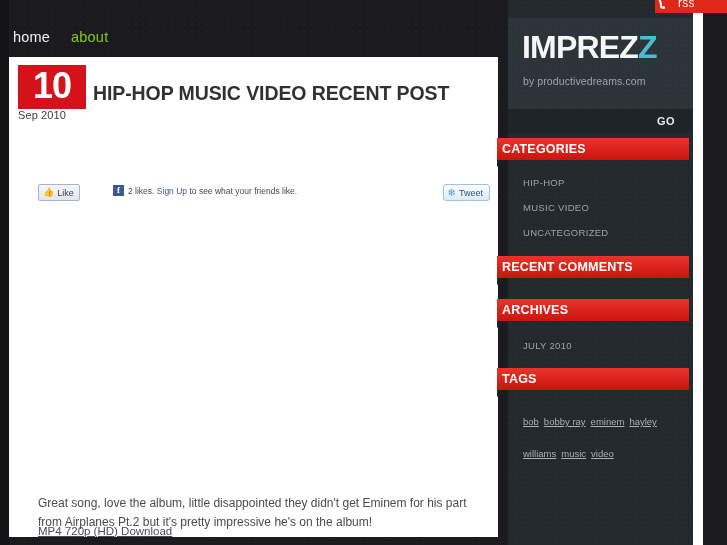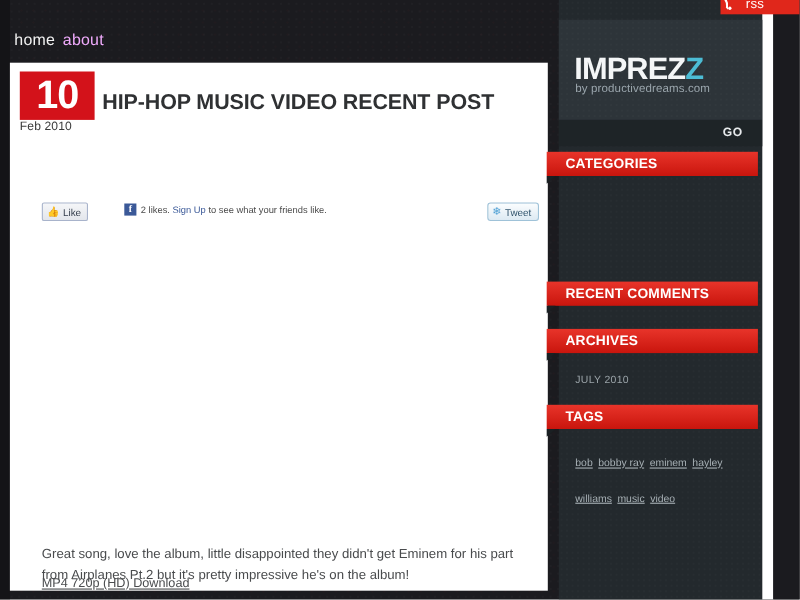--- a/index.html
+++ b/index.html
@@ -32,30 +32,30 @@
     background: #141417;
   }
 
   
   #topnav {
     position: absolute; left: 0; top: 0; width: 727px; height: 57px;
     z-index: 4;
   }
   .nav-list {
     position: absolute; left: 13px; top: 30px;
-    display: flex; align-items: baseline; gap: 7px;
+    display: flex; align-items: baseline; gap: 21px;
   }
   .nav-item {
     font-size: 14.5px;
     letter-spacing: 0.2px;
     text-decoration: none;
     line-height: 1;
   }
   .nav-item.active { color: #f2f2f2; }
-  .nav-item.inactive { color: #f0abfc; }
+  .nav-item.inactive { color: #84cc16; }
 
   
   #content {
     position: absolute;
     left: 9px; top: 57px;
     width: 489px; height: 480px;
     background: #ffffff;
   }
 
   
@@ -180,22 +180,22 @@
   
   .logo-block {
     position: absolute; left: 11px; top: 18px;
     width: 185px; height: 91px;
     background: #2d3439;
     background-image: radial-gradient(rgba(255,255,255,0.02) 1px, transparent 1px);
     background-size: 5px 5px;
     overflow: visible;
   }
   .logo-text {
-    position: absolute; left: 14px; top: 31px;
-    font-size: 28px; font-weight: bold;
+    position: absolute; left: 14px; top: 13px;
+    font-size: 32px; font-weight: bold;
     letter-spacing: -0.8px;
     color: #f4f6f7; line-height: 1; text-align: right;
   }
   .logo-text .z-accent { color: #4cbcd4; }
   .logo-sub {
     position: absolute; left: 15px; top: 57px;
     font-size: 10.5px; color: #9aa5ac; letter-spacing: 0.1px;
   }
   .rss-badge {
     position: absolute; left: 158px; top: -8px;
@@ -246,21 +246,21 @@
     background: none; border: 0;
     font-family: "Liberation Sans", sans-serif;
   }
 
   
   .ribbon {
     position: absolute; left: 0;
     width: 192px; height: 22px;
     background: linear-gradient(#e8342a, #c9150d);
     display: flex; align-items: center;
-    padding-left: 17px;
+    padding-left: 5px;
     color: #ffffff;
     font-size: 12.5px; font-weight: bold;
     letter-spacing: 0.2px;
     z-index: 2;
   }
   .ribbon:after {
     content: "";
     position: absolute; left: 0; bottom: -7px;
     width: 0; height: 0;
     border-top: 7px solid #1a2023;
@@ -299,21 +299,21 @@
   <div id="topnav">
     <div class="nav-list">
       <a href="#" class="nav-item active">home</a>
       <a href="#" class="nav-item inactive">about</a>
     </div>
   </div>
 
   <div id="content">
 
     <div class="date-badge">10</div>
-    <div class="date-month">Feb 2010</div>
+    <div class="date-month">Sep 2010</div>
     <h1 class="post-title">HIP-HOP MUSIC VIDEO RECENT POST</h1>
 
     <div class="social-bar">
       <div class="fb-like-btn">
         <span class="thumb-glyph">👍</span>
         <span>Like</span>
       </div>
       <div class="fb-count-wrap">
         <span class="fb-f-icon">f</span>
         <span class="fb-count-text"><span>2 likes. </span><a href="#">Sign Up</a><span> to see what your friends like.</span></span>
@@ -347,20 +347,25 @@
       <span class="rss-glyph"></span>
       <span class="rss-label">rss</span>
     </div>
 
     <div class="search-row">
       <input class="search-input" type="text" placeholder="" style="">
       <button class="go-btn">GO</button>
     </div>
 
     <div class="ribbon" style="top:138px">CATEGORIES</div>
+    <div class="sb-list" style="top:170px">
+      <a href="#" class="sb-list-item">HIP-HOP</a>
+      <a href="#" class="sb-list-item">MUSIC VIDEO</a>
+      <a href="#" class="sb-list-item">UNCATEGORIZED</a>
+    </div>
 
     <div class="ribbon" style="top:256px">RECENT COMMENTS</div>
 
     <div class="ribbon" style="top:299px">ARCHIVES</div>
     <div class="sb-list" style="top:333px">
       <a href="#" class="sb-list-item">JULY 2010</a>
     </div>
 
     <div class="ribbon" style="top:368px">TAGS</div>
     <div class="tag-cloud">

